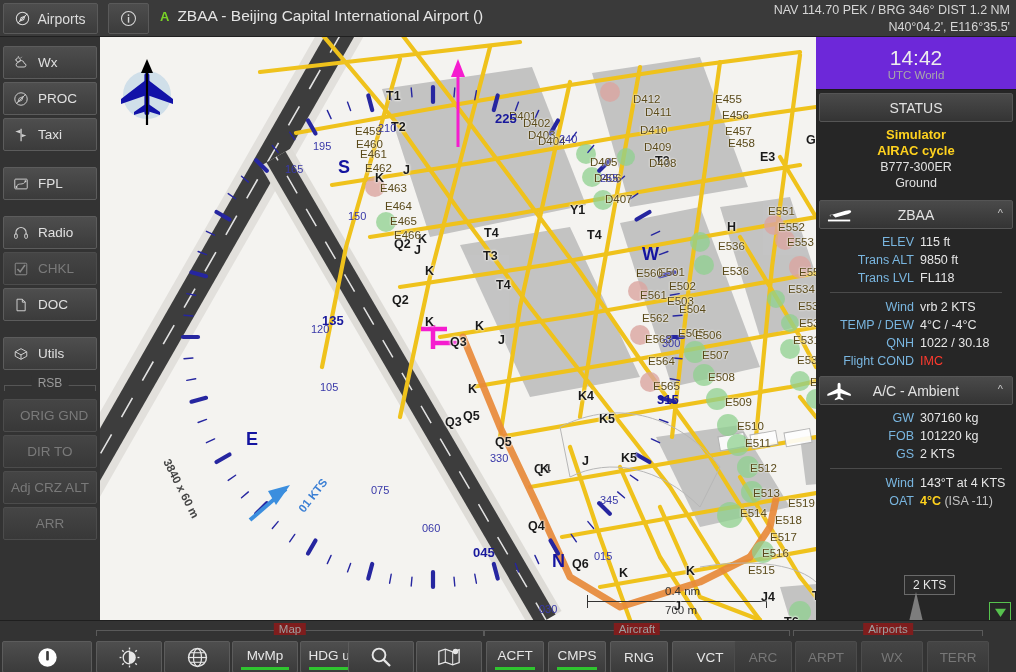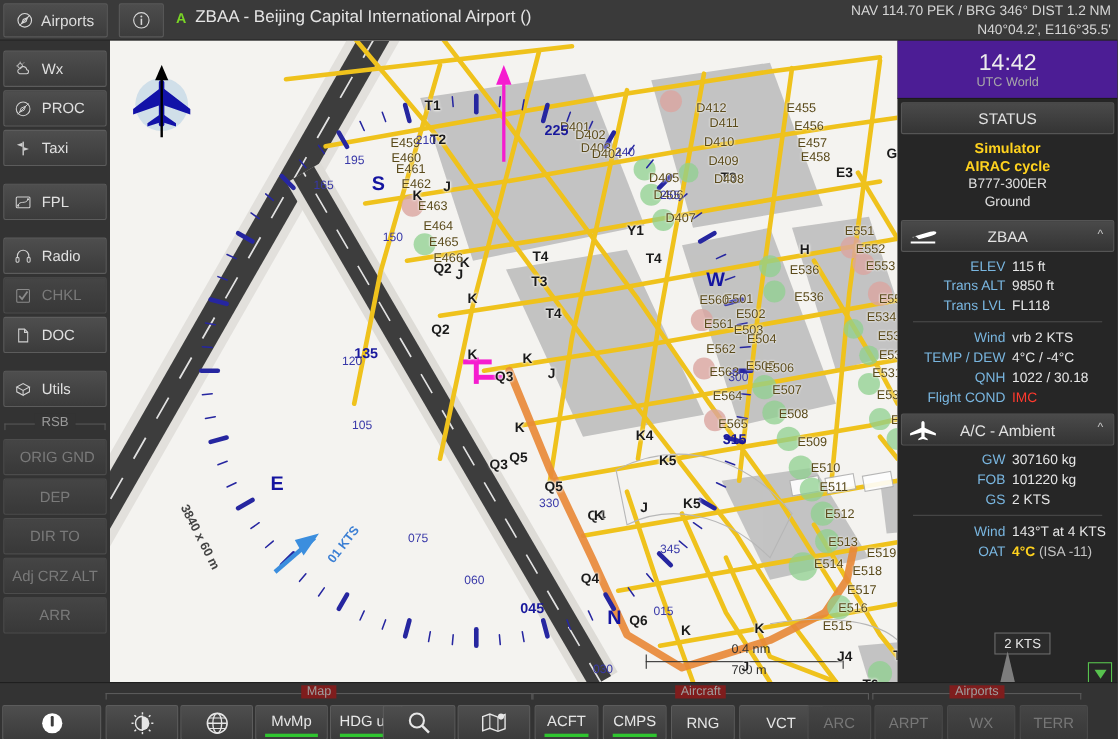--- a/index.html
+++ b/index.html
@@ -53,21 +53,21 @@
   #scalebar .e1 { position:absolute; left:0; top:10px; width:1px; height:13px; background:#333; }
   #scalebar .e2 { position:absolute; left:179px; top:10px; width:1px; height:13px; background:#333; }
   #scalebar .t1 { position:absolute; left:78px; top:0px; font-size:11.5px; }
   #scalebar .t2 { position:absolute; left:78px; top:19px; font-size:11.5px; }
   #acft-sym { position:absolute; left:17px; top:22px; width:66px; height:66px; }
   #windlbl { position:absolute; font-size:11.5px; font-weight:bold; color:#3b7fd4;
     transform:rotate(-52deg); transform-origin:0 0; }
 
   
   #right { position:absolute; left:816px; top:37px; width:200px; height:583px; background:#262626; }
-  #clockbox { height:53px; background:#4c1d95; border-bottom:1px solid #1c1c1c;
+  #clockbox { height:53px; background:#6d28d9; border-bottom:1px solid #1c1c1c;
     display:flex; flex-direction:column; align-items:center; justify-content:center; }
   #clockbox .t { color:#ededed; font-size:21px; line-height:23px; }
   #clockbox .s { color:#a9a9a9; font-size:11.5px; }
   .rhdr { position:relative; height:29px; margin:3px 3px 0 3px; border-radius:2px;
     background:linear-gradient(#4a4a4a,#343434); border:1px solid #555;
     display:flex; align-items:center; justify-content:center; color:#e2e2e2; font-size:14px; }
   .rhdr .lico { position:absolute; left:7px; top:4px; width:26px; height:20px; }
   .rhdr .chev { position:absolute; right:9px; top:6px; color:#c9c9c9; font-size:11px; }
   .statblk { padding:5px 0 6px 0; text-align:center; }
   .statblk .y { color:#ffd21e; font-weight:bold; font-size:13px; line-height:16px; }
@@ -229,25 +229,22 @@
       <span>Utils</span>
     </div>
 
     <div class="sgroup">
       <div class="ln"></div>
         <div class="tick-l"></div>
         <div class="tick-r"></div>
       <div class="lbl">RSB</div>
     </div>
 
-    <div class="sbtn dim" style="justify-content:center;padding-left:4px">
+    <div class="sbtn dim" style="padding-left:16px">
       <span>ORIG GND</span>
-    </div>
-    <div class="sbtn dim" style="justify-content:center;padding-left:0">
-      <span>DEP</span>
     </div>
     <div class="sbtn dim" style="justify-content:center;padding-left:0">
       <span>DIR TO</span>
     </div>
     <div class="sbtn dim" style="justify-content:center;padding-left:0">
       <span>Adj CRZ ALT</span>
     </div>
     <div class="sbtn dim" style="justify-content:center;padding-left:0">
       <span>ARR</span>
     </div>

